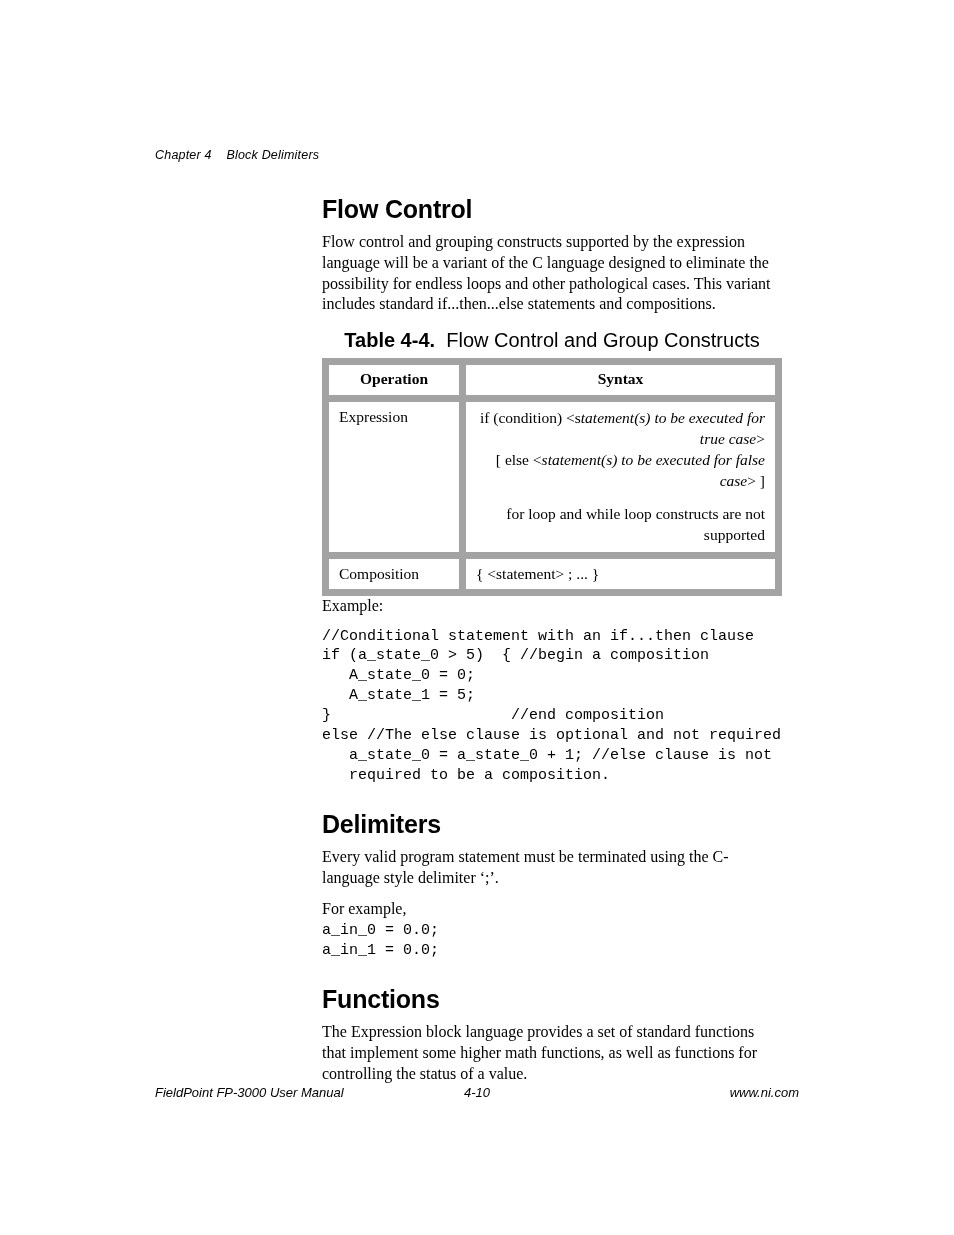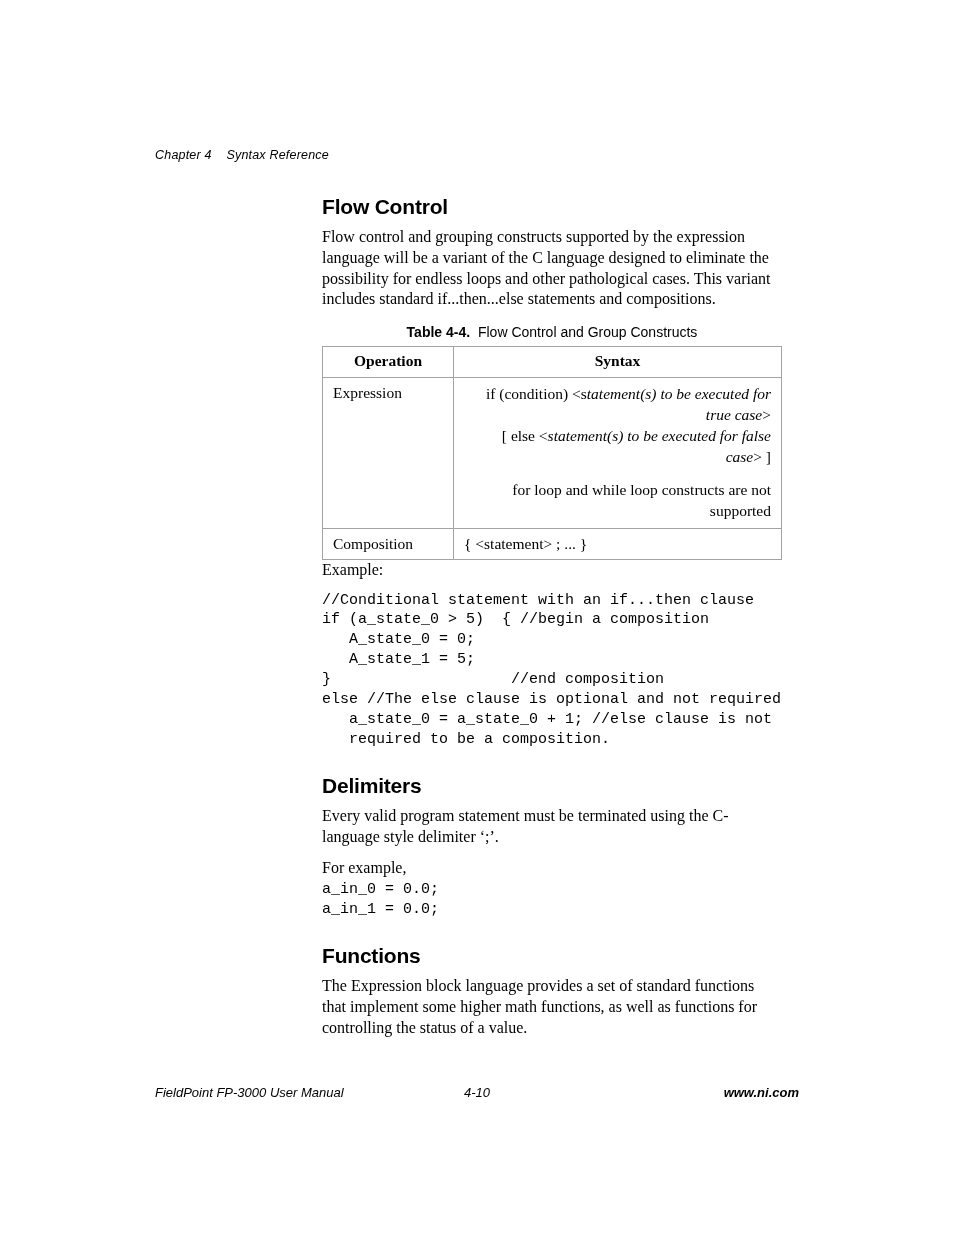--- a/index.html
+++ b/index.html
@@ -30,45 +30,45 @@
   }
   .content {
     position: absolute;
     top: 195px;
     left: 322px;
     width: 460px;
   }
   h2.section {
     font-family: Arial, Helvetica, sans-serif;
     font-weight: bold;
-    font-size: 21px;
+    font-size: 25px;
     margin: 0 0 8px 0;
     letter-spacing: -0.2px;
   }
   .content > h2.section { margin-top: 24px; }
   .content > h2.section:first-child { margin-top: 0; }
   p.body {
     margin: 0 0 10px 0;
     line-height: 1.3;
     font-size: 16px;
   }
   .table-caption {
     text-align: center;
     font-family: Arial, Helvetica, sans-serif;
-    font-size: 14px;
+    font-size: 20px;
     margin: 14px 0 6px 0;
   }
   .table-caption .tbl-label { font-weight: bold; }
   table.flow {
     border-collapse: collapse;
     width: 100%;
     font-size: 15.5px;
   }
   table.flow th, table.flow td {
-    border: 1px solid #a3a3a3;
+    border: 7px solid #a3a3a3;
     padding: 6px 10px;
     text-align: left;
     vertical-align: top;
   }
   table.flow th {
     font-family: "Times New Roman", serif;
     font-weight: bold;
     text-align: center;
     padding: 5px 10px 7px 10px;
   }
@@ -96,29 +96,29 @@
     left: 155px;
     right: 155px;
     font-family: Arial, Helvetica, sans-serif;
     font-style: italic;
     font-size: 13px;
     display: flex;
     justify-content: space-between;
   }
   .footer .center { position: absolute; left: 0; right: 0; text-align: center; }
   .footer .right { margin-left: auto; font-style: normal; }
-  .footer .right span { font-style: italic; font-weight: bold; }
+  .footer .right span { font-style: italic; }
 </style>
 </head>
 <body>
 
 <div class="page">
 
   <div class="running-header">
-    <span>Chapter 4</span>&nbsp;&nbsp;&nbsp;&nbsp;<span>Syntax Reference</span>
+    <span>Chapter 4</span>&nbsp;&nbsp;&nbsp;&nbsp;<span>Block Delimiters</span>
   </div>
 
   <div class="content">
 
     <h2 class="section">Flow Control</h2>
     <p class="body">Flow control and grouping constructs supported by the expression language will be a variant of the C language designed to eliminate the possibility for endless loops and other pathological cases. This variant includes standard if...then...else statements and compositions.</p>
 
     <div class="table-caption">
       <span class="tbl-label">Table 4-4.</span>
       &nbsp;<span>Flow Control and Group Constructs</span>

